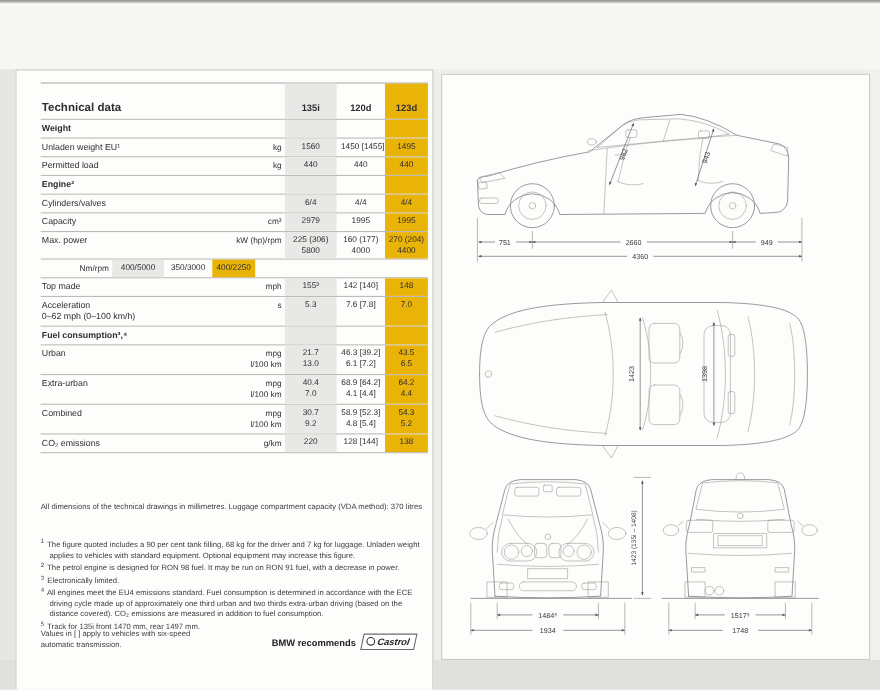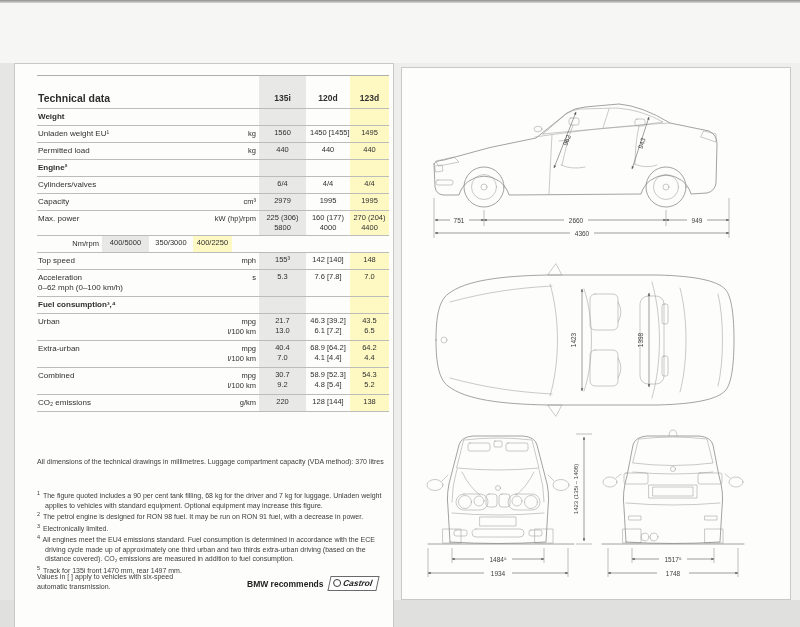--- a/index.html
+++ b/index.html
@@ -15,21 +15,21 @@
   #right-panel{left:401px;top:67px;width:390px;height:533px;}
 
   
   #spec-table{position:absolute;left:22px;top:11px;width:352px;border-top:1px solid #aeaeac;color:#2f2f2f;}
   .t-row{display:flex;border-bottom:1px solid #bcbcba;align-items:stretch;}
   .c-label{flex:1;padding:3px 0 3px 1px;font-size:8px;line-height:10px;}
   .c-unit{width:62px;text-align:right;font-size:7.5px;line-height:10px;padding:3px 0;}
   .c-val{text-align:center;font-size:7.5px;line-height:10px;padding:2px 0;white-space:nowrap;}
   .v1{width:47px;margin-left:3px;background:#e8e8e6;}
   .v2{width:36px;margin-left:4px;}
-  .v3{width:39px;margin-left:4px;background:#fef9c3;}
+  .v3{width:39px;margin-left:4px;background:#eab308;}
   .t-row.section .c-label{font-weight:bold;}
   .head-row{height:32px;}
   .head-row .c-label{display:flex;align-items:flex-end;padding-bottom:5px;font-size:10.5px;font-weight:bold;}
   .head-row .c-val{display:flex;align-items:flex-end;justify-content:center;padding-bottom:5px;font-size:8.5px;font-weight:bold;}
 
   
   #dim-note{position:absolute;left:22px;top:393px;width:352px;font-size:7px;line-height:9.5px;color:#3c3c3c;}
   #footnotes{position:absolute;left:22px;top:425px;width:354px;font-size:7px;line-height:9.5px;color:#3c3c3c;}
   .fn{padding-left:8px;text-indent:-8px;}
   .fnm{font-size:5.5px;vertical-align:3px;padding-right:1px;}
@@ -182,21 +182,21 @@
           </div>
           <div class="c-val v2">
             <div>350/3000</div>
           </div>
           <div class="c-val v3">
             <div>400/2250</div>
           </div>
         </div>
         <div class="t-row">
           <div class="c-label">
-            <div>Top speed</div>
+            <div>Top made</div>
           </div>
           <div class="c-unit">
             <div>mph</div>
           </div>
           <div class="c-val v1">
             <div>155³</div>
           </div>
           <div class="c-val v2">
             <div>142 [140]</div>
           </div>

